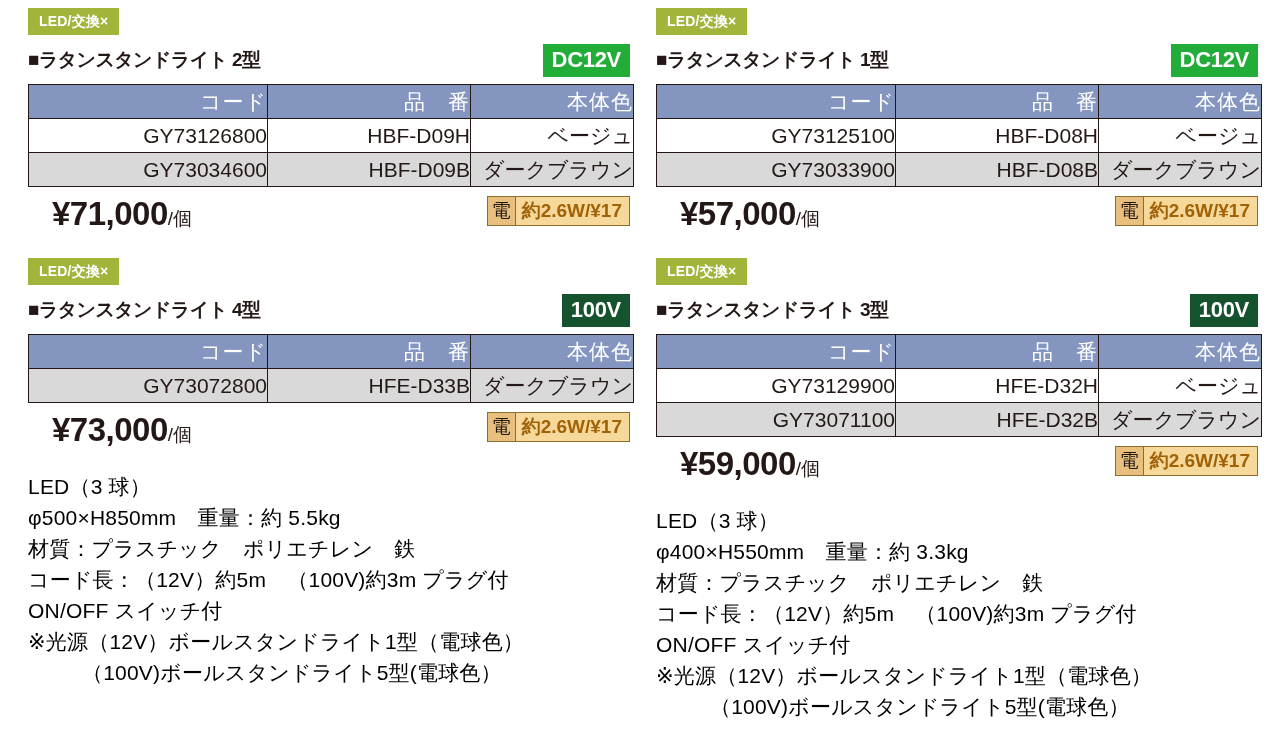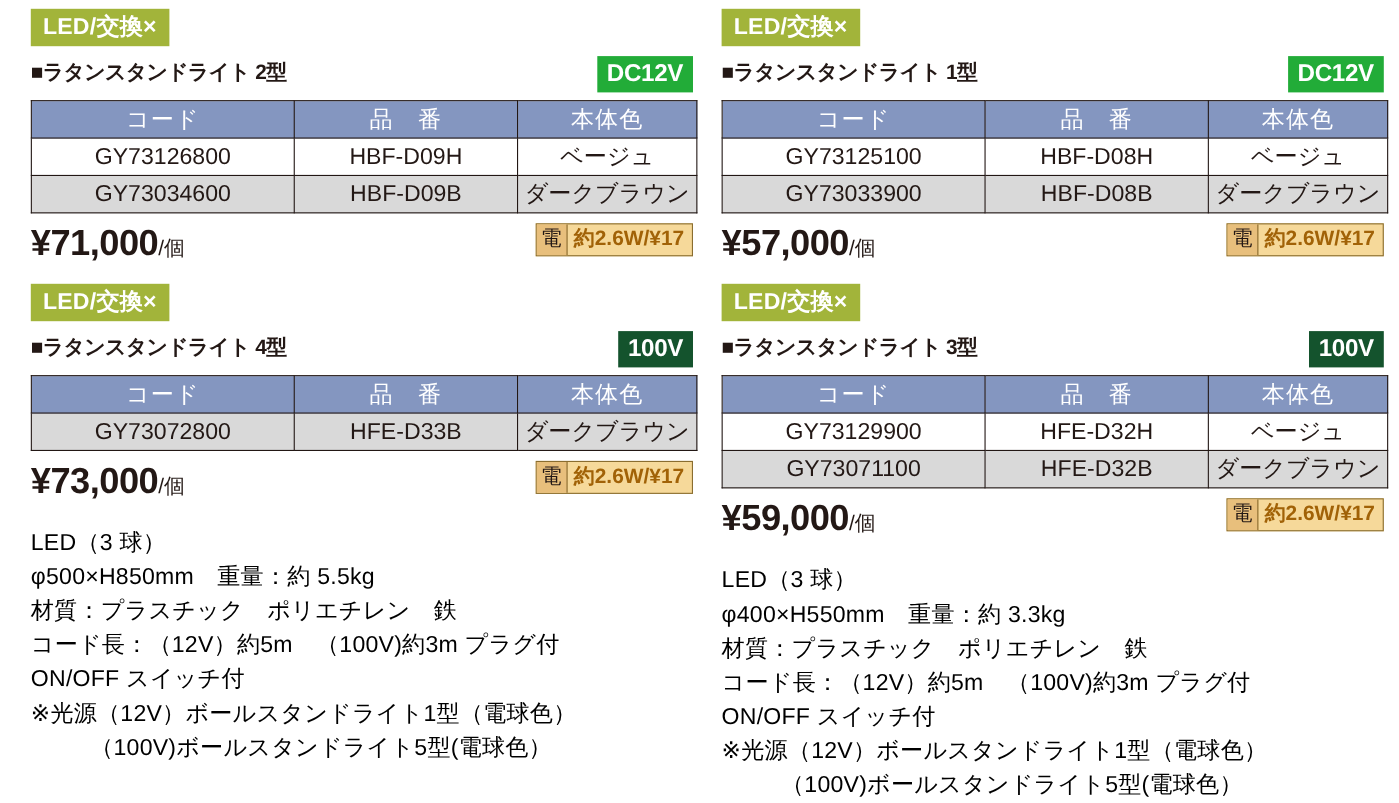--- a/index.html
+++ b/index.html
@@ -30,21 +30,21 @@
   .col-right { left: 648px; }
 
   .row-top    { top: 8px; }
   .row-bottom { top: 258px; }
 
   
   .led-tag {
     display: inline-block;
     background: #a2b43a;
     color: #ffffff;
-    font-size: 21px;
+    font-size: 14px;
     font-weight: 600;
     letter-spacing: 0.2px;
     line-height: 1;
     padding: 6px 11px 7px 11px;
     margin-left: 8px;
   }
 
   
   .title-row {
     position: relative;
@@ -79,21 +79,21 @@
   
   table.spec {
     border-collapse: collapse;
     width: 602px;
     margin-left: 8px;
     table-layout: fixed;
   }
   table.spec th,
   table.spec td {
     border: 1px solid #221714;
-    text-align: center;
+    text-align: right;
     font-size: 21px;
     font-weight: normal;
     height: 33px;
     padding: 0;
     line-height: 33px;
     white-space: nowrap;
   }
   table.spec th {
     background: #8496c0;
     color: #ffffff;
@@ -104,20 +104,21 @@
 
   .cw1 { width: 238px; }
   .cw2 { width: 202px; }
   .cw3 { width: 162px; }
 
   
   .price-row {
     position: relative;
     height: 44px;
     margin-top: 7px;
+    margin-left: 24px;
   }
   .price {
     position: absolute;
     left: 8px;
     top: 0;
     font-size: 33px;
     font-weight: bold;
     line-height: 40px;
     letter-spacing: -0.5px;
     color: #231815;

